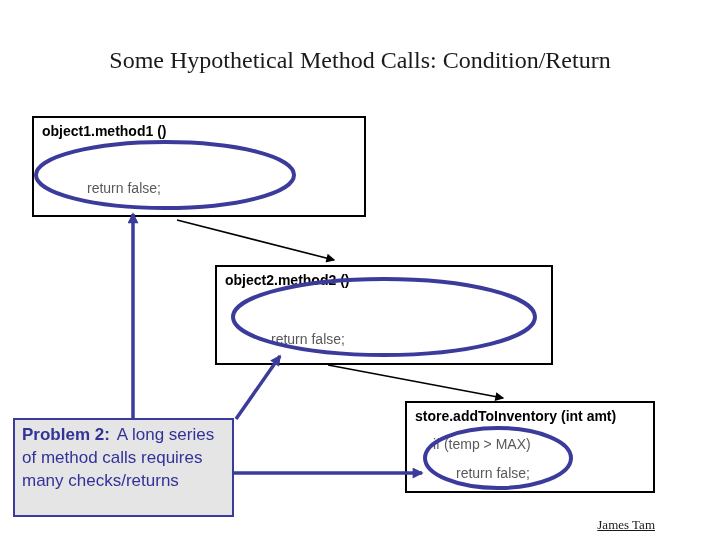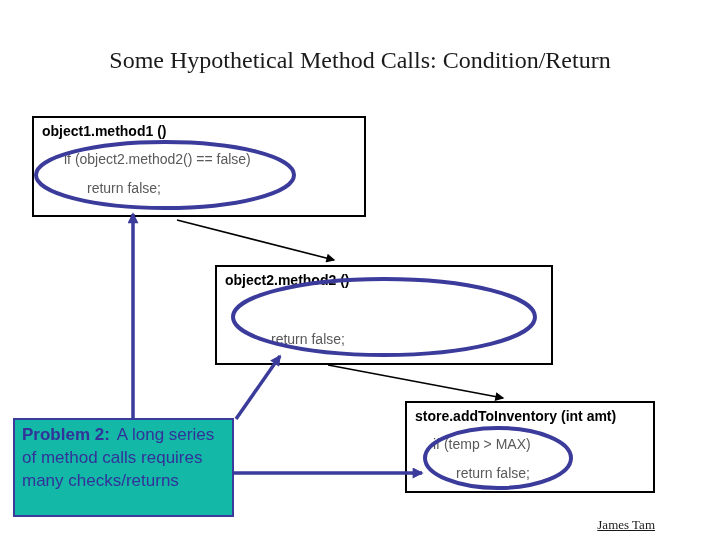--- a/index.html
+++ b/index.html
@@ -29,21 +29,21 @@
   #box1 .line2{left:53px;top:62px;}
   #box2{left:215px;top:265px;width:338px;height:100px;}
   #box2 .line1{left:31px;top:33px;}
   #box2 .line2{left:54px;top:64px;}
   #box3{left:405px;top:401px;width:250px;height:92px;text-align:right;}
   #box3 .line1{left:26px;top:33px;}
   #box3 .line2{left:49px;top:62px;}
   .problem-box{
     position:absolute;left:13px;top:418px;width:221px;height:99px;
     border:2px solid var(--accent,#3b3b9b);box-sizing:border-box;
-    background:#14b8a6;z-index:1;
+    background:#e5e5e5;z-index:1;
   }
   .problem-text{
     margin:3px 4px 0 7px;font-size:17px;line-height:23px;
     color:var(--accent-text,#32329a);
   }
   .problem-label{font-weight:bold;margin-right:7px;}
   .footer-credit{
     position:absolute;right:65px;top:517px;
     font-family:"Liberation Serif",serif;font-size:13px;color:#1a1a1a;text-decoration:underline;
   }
@@ -54,21 +54,20 @@
 </style>
 </head>
 <body>
 
 <div class="slide">
 
   <div class="slide-title">Some Hypothetical Method Calls: Condition/Return</div>
 
   <div id="box1" class="code-box">
     <div class="box-title">object1.method1 ()</div>
-    <div class="code-line line1">if (object2.method2() == false)</div>
     <div class="code-line line2">return false;</div>
   </div>
 
   <div id="box2" class="code-box">
     <div class="box-title">object2.method2 ()</div>
     <div class="code-line line2">return false;</div>
   </div>
 
   <div id="box3" class="code-box">
     <div class="box-title">store.addToInventory (int amt)</div>

